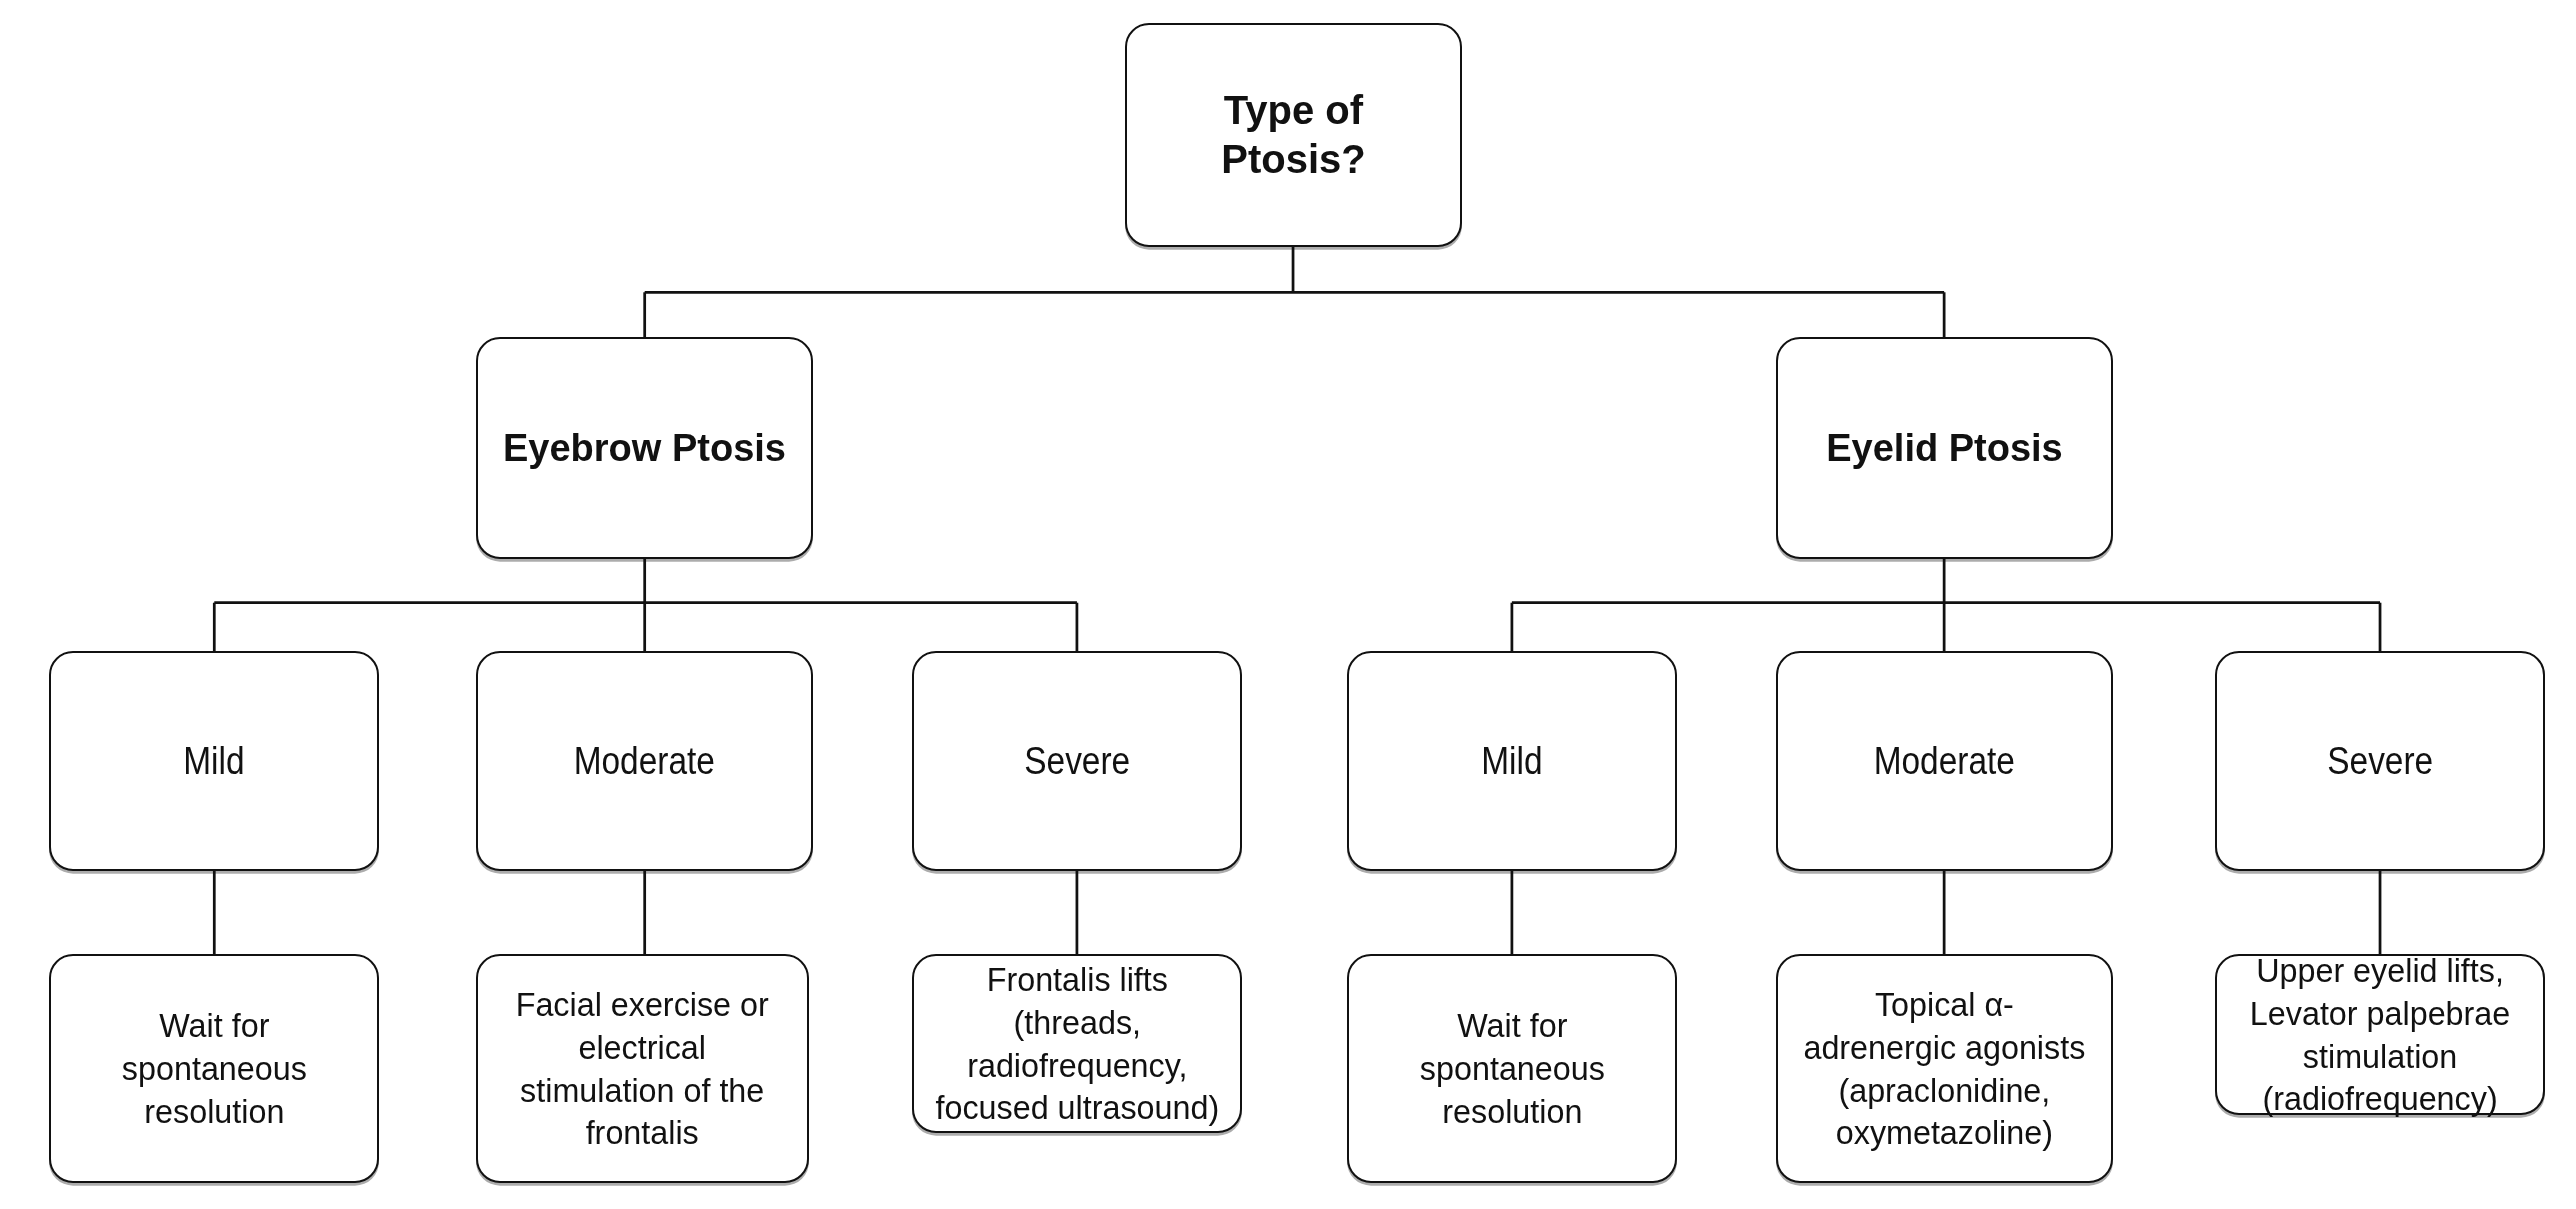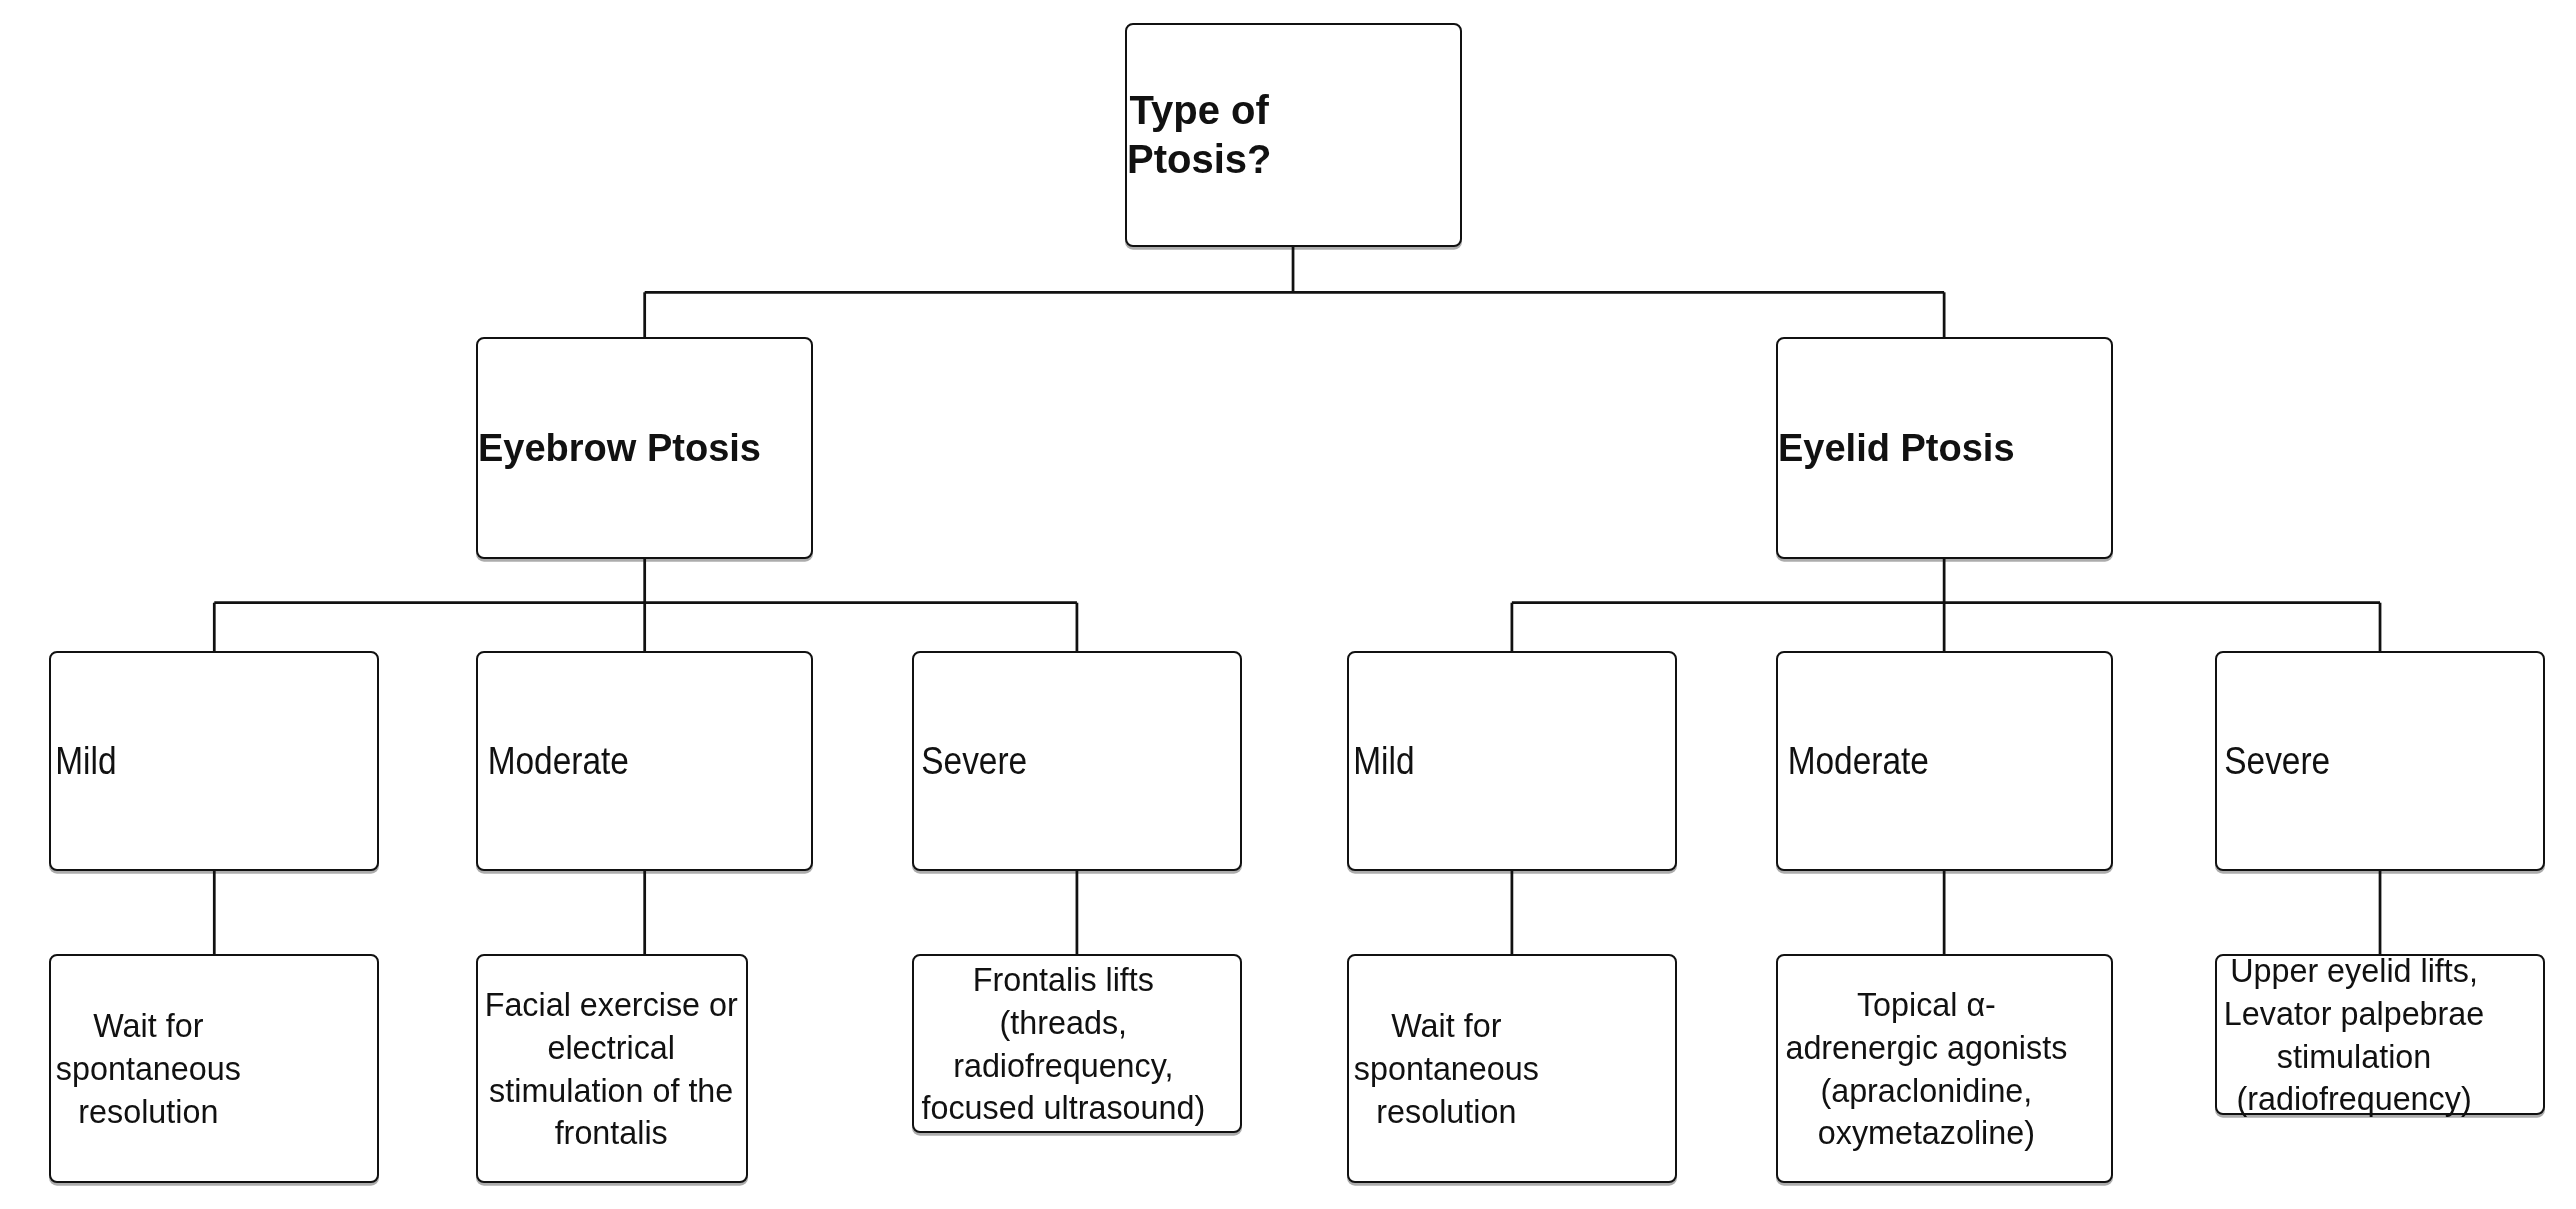--- a/index.html
+++ b/index.html
@@ -24,25 +24,25 @@
   }
   svg.connectors line {
     stroke: var(--line, #111111);
     stroke-width: 3;
   }
   .node {
     position: absolute;
     box-sizing: border-box;
     background: var(--node-bg, #ffffff);
     border: 2.7px solid var(--line, #111111);
-    border-radius: 8px;
+    border-radius: 24px;
     box-shadow: 0 2.7px 0 rgba(17,17,17,0.35);
     display: flex;
     align-items: center;
-    justify-content: flex-start;
+    justify-content: center;
     text-align: center;
   }
   .label {
     white-space: pre-line;
     display: block;
   }
   .label-root {
     font-size: 40px;
     line-height: 1.22;
     font-weight: bold;
@@ -126,21 +126,21 @@
   </div>
   <div class="node" style="left:2215px; top:651px; width:330px; height:220px;">
     <span class="label label-severity">Severe</span>
   </div>
 
   <div class="node" style="left:49px; top:954px; width:330px; height:229px;">
     <span class="label label-treatment">Wait for
 spontaneous
 resolution</span>
   </div>
-  <div class="node" style="left:476px; top:954px; width:272px; height:229px;">
+  <div class="node" style="left:476px; top:954px; width:333px; height:229px;">
     <span class="label label-treatment">Facial exercise or
 electrical
 stimulation of the
 frontalis</span>
   </div>
   <div class="node" style="left:912px; top:954px; width:330px; height:179px;">
     <span class="label label-treatment">Frontalis lifts
 (threads,
 radiofrequency,
 focused ultrasound)</span>

